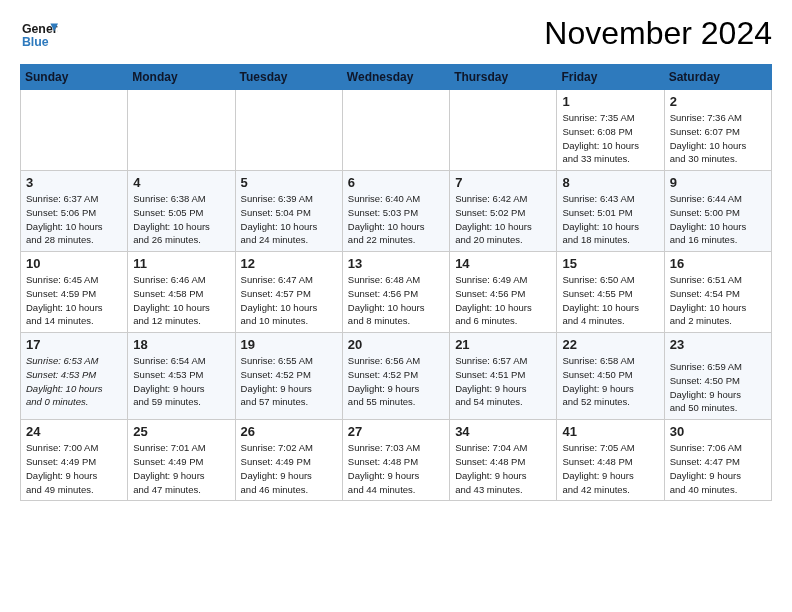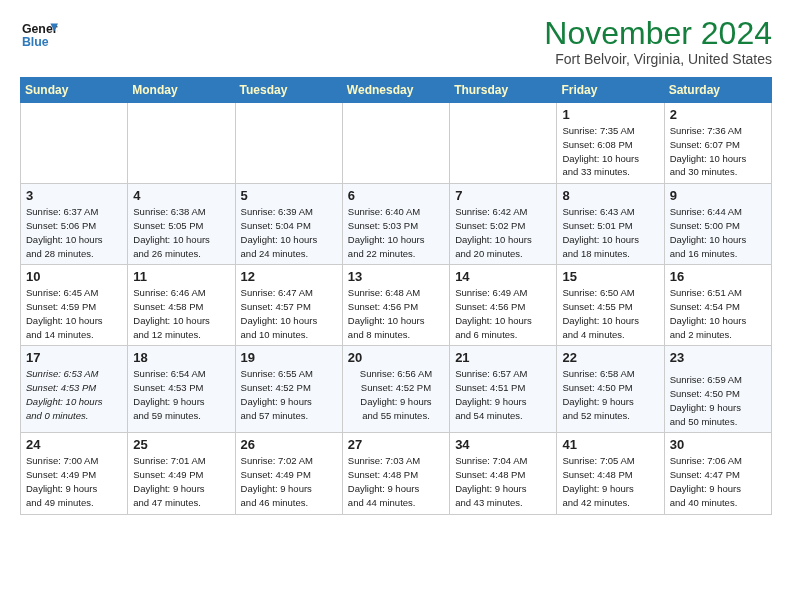--- a/index.html
+++ b/index.html
@@ -27,34 +27,34 @@
     .logo-icon {
       width: 38px;
       height: 38px;
     }
     .title-block {
       text-align: right;
     }
     .month-title {
       font-size: 32px;
       font-weight: 300;
-      color: #15803d;
+      color: #000000;
       line-height: 1.1;
     }
     .location {
       font-size: 14px;
       color: #444;
     }
     .calendar {
       width: 100%;
       border-collapse: collapse;
     }
     .calendar thead tr th {
       background: #2e7abd;
-      color: #fef9c3;
+      color: #0f172a;
       font-size: 12px;
       font-weight: bold;
       padding: 5px 4px;
       text-align: left;
       border: 1px solid #2e7abd;
     }
     .calendar tbody tr td {
       width: calc(100% / 7);
       vertical-align: top;
       padding: 4px 5px;
@@ -90,21 +90,20 @@
   <div class="header">
     <div class="logo">
       <svg class="logo-icon" viewBox="0 0 40 40">
         <text x="2" y="18" font-size="13" font-weight="bold" fill="#1a1a1a">General</text>
         <text x="2" y="32" font-size="13" font-weight="bold" fill="#2e7abd">Blue</text>
         <polygon points="32,8 40,8 36,16" fill="#2e7abd"></polygon>
       </svg>
     </div>
     <div class="title-block">
       <div class="month-title">November 2024</div>
-      <div class="location">Fort Belvoir, Virginia, United States</div>
     </div>
   </div>
 
   <table class="calendar">
     <thead>
       <tr>
       <th>Sunday</th>
           <th>Monday</th>
           <th>Tuesday</th>
           <th>Wednesday</th>
@@ -254,21 +253,21 @@
           </td>
           <td>
             <span class="day-number">19</span>
             <div class="day-info" style="white-space: pre-line;">Sunrise: 6:55 AM
 Sunset: 4:52 PM
 Daylight: 9 hours
 and 57 minutes.</div>
           </td>
           <td>
             <span class="day-number">20</span>
-            <div class="day-info" style="white-space: pre-line; text-align: center;">Sunrise: 6:56 AM
+            <div class="day-info" style="white-space: pre-line;">Sunrise: 6:56 AM
 Sunset: 4:52 PM
 Daylight: 9 hours
 and 55 minutes.</div>
           </td>
           <td>
             <span class="day-number">21</span>
             <div class="day-info" style="white-space: pre-line;">Sunrise: 6:57 AM
 Sunset: 4:51 PM
 Daylight: 9 hours
 and 54 minutes.</div>

